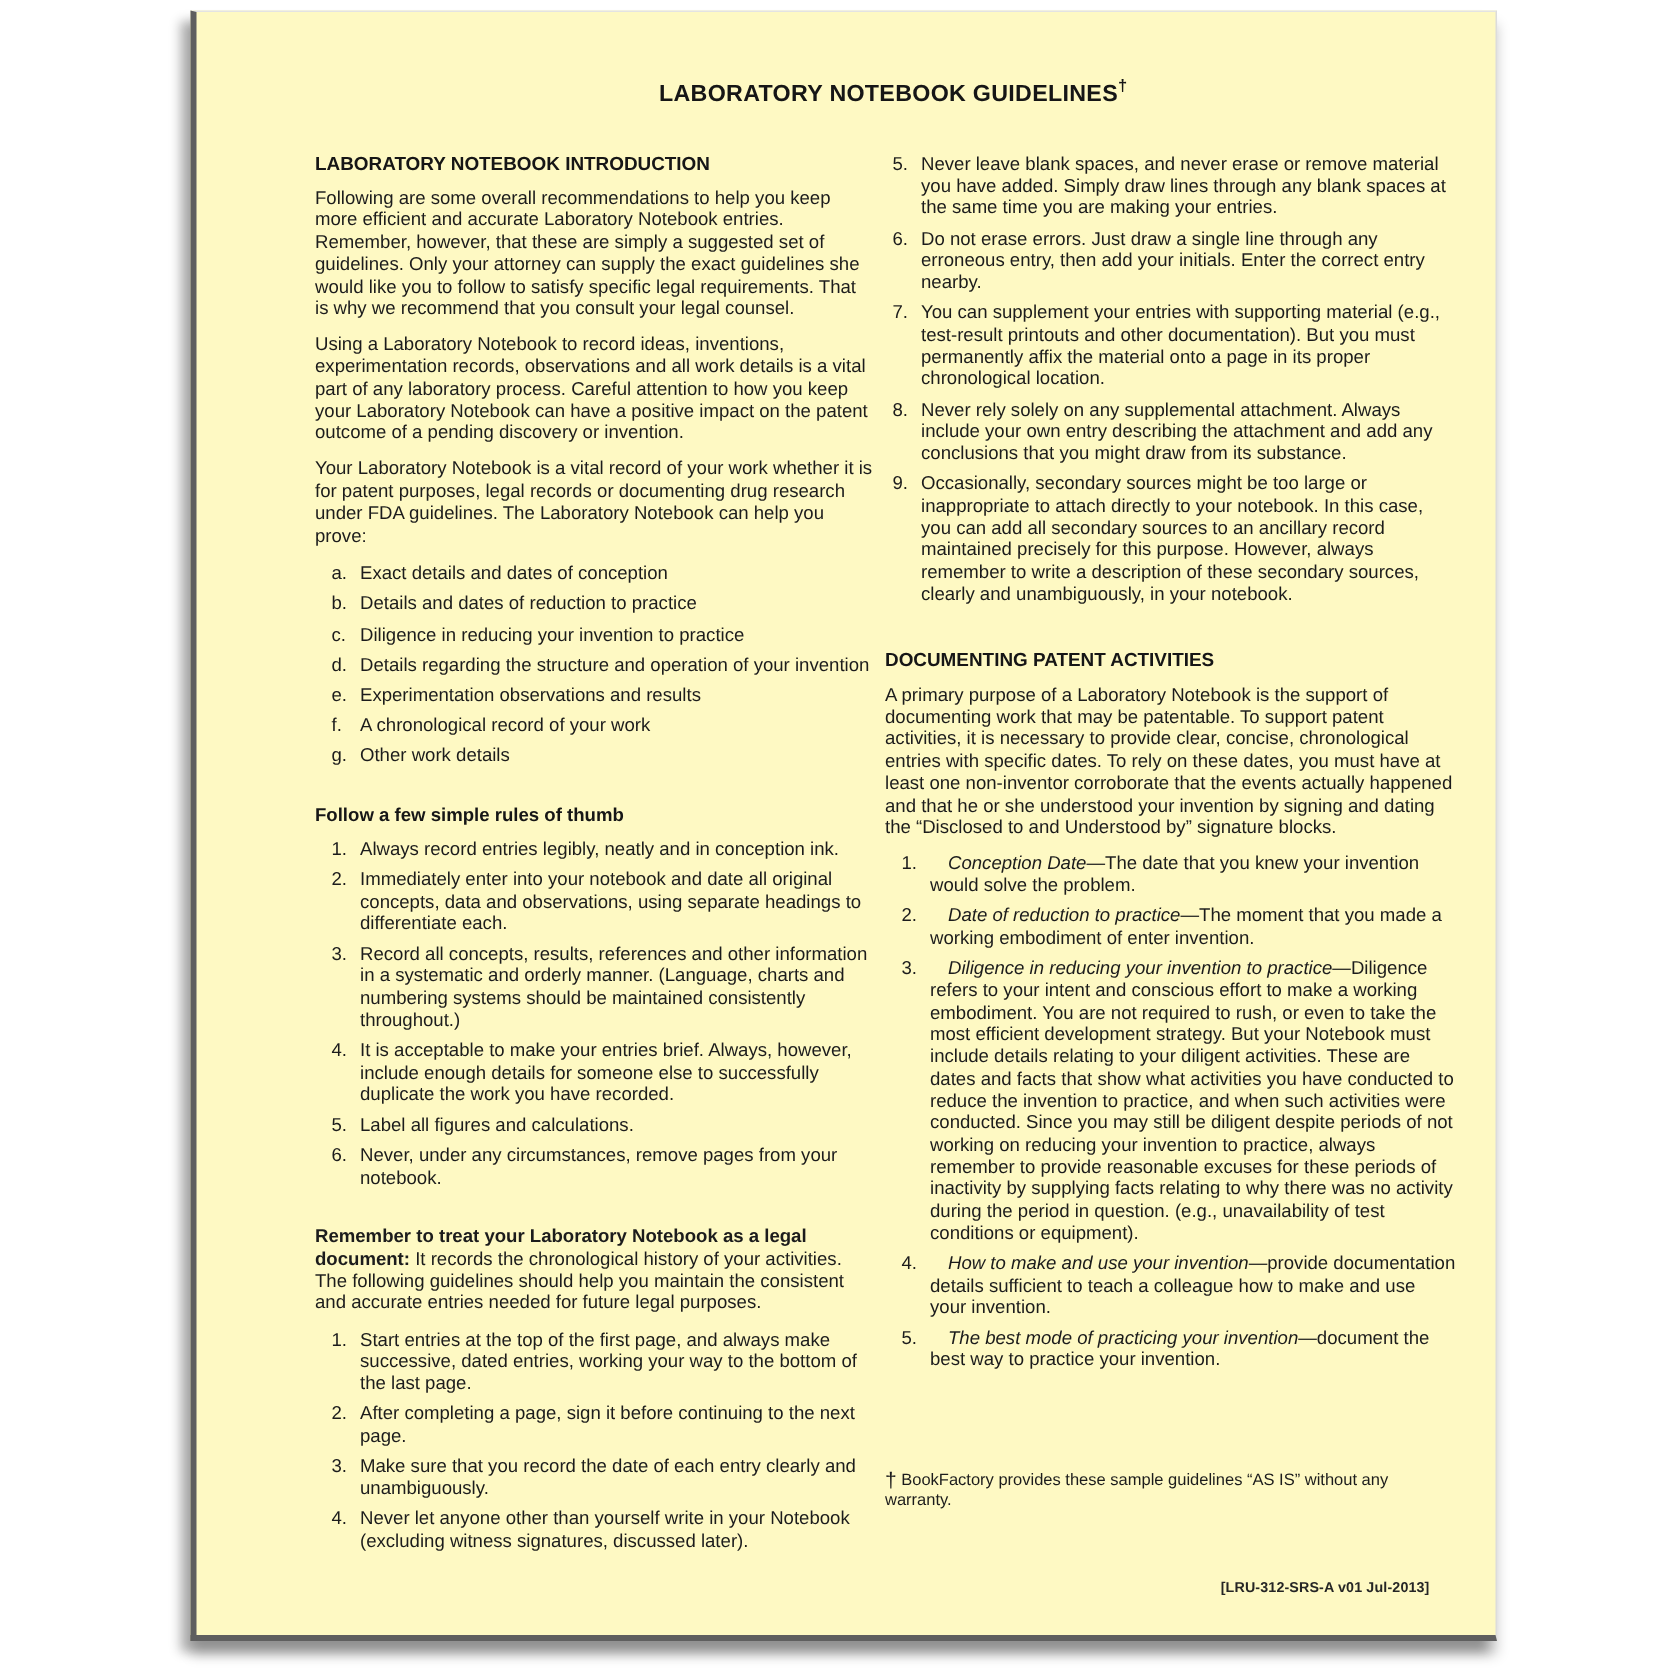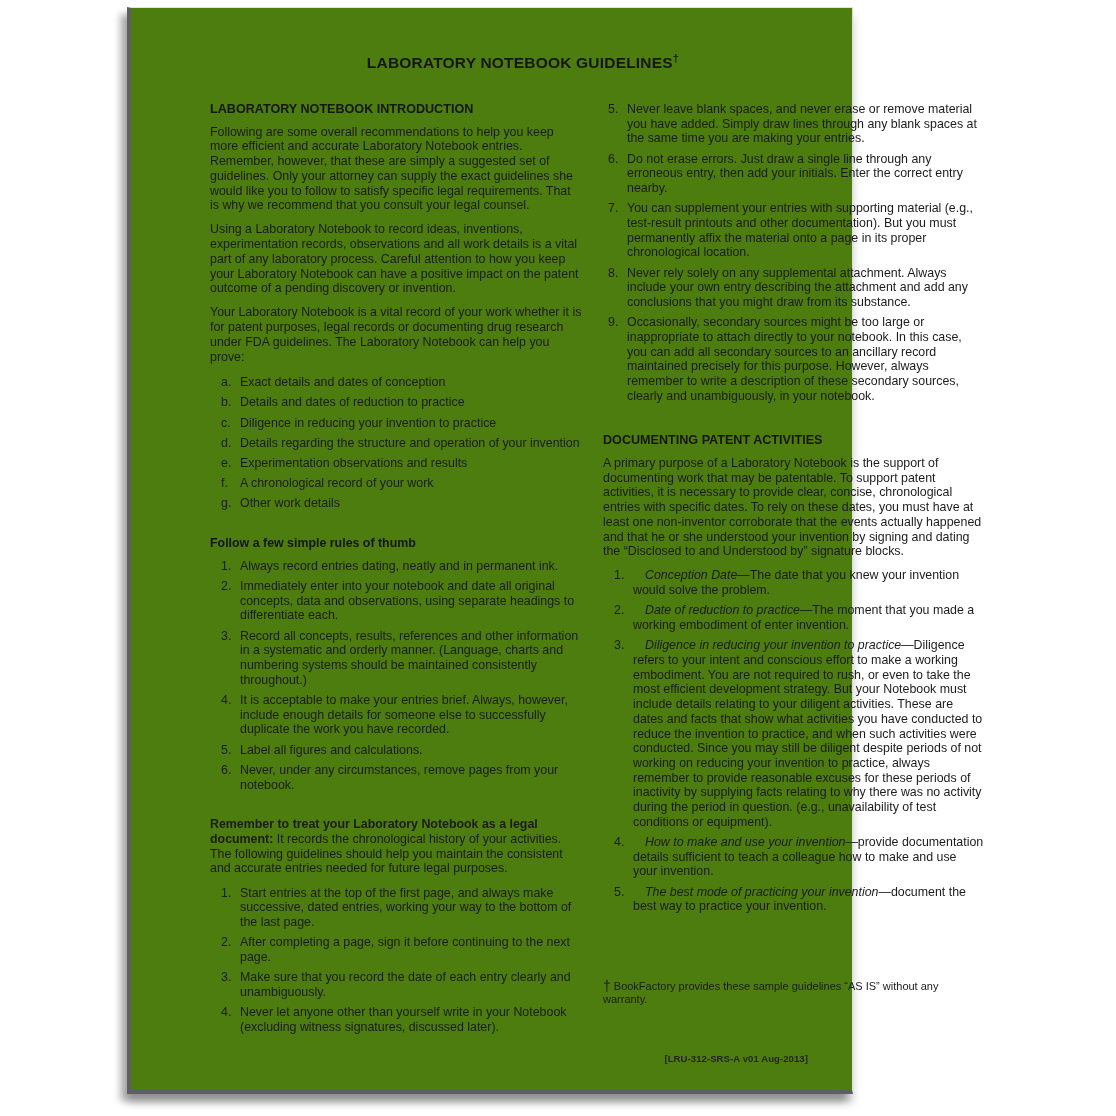--- a/index.html
+++ b/index.html
@@ -13,23 +13,23 @@
     position: relative;
     width: 1116px;
     height: 1116px;
     overflow: hidden;
     background: #ffffff;
   }
   .page {
     position: absolute;
     left: 127px;
     top: 7px;
-    width: 726px;
+    width: 871px;
     height: 1087px;
-    background: #4d7c0f;
+    background: #fef9c3;
     border-top: 1px solid #e3e3e3;
     border-right: 1px solid #dcdcdc;
     border-left: 4px solid #5f5f5f;
     border-bottom: 4px solid #5f5f5f;
     box-shadow: -7px 7px 7px rgba(0,0,0,0.28), 0 9px 8px rgba(0,0,0,0.22);
     box-sizing: border-box;
   }
   .content {
     padding: 46px 16px 0 79px;
   }
@@ -41,21 +41,21 @@
     letter-spacing: 0.2px;
     color: #161616;
   }
   .doc-title sup {
     font-size: 11px;
     vertical-align: super;
     line-height: 0;
   }
   .cols {
     display: flex;
-    gap: 21px;
+    gap: 8px;
     margin-top: 30px;
   }
   .col-left  { width: 372px; flex: none; }
   .col-right { width: 381px; flex: none; }
   p, li, h3, h4 {
     font-size: 12.4px;
     line-height: 14.7px;
   }
   h3 {
     font-size: 12.6px;
@@ -154,21 +154,21 @@
             <li>
                 <span class="mk">g.</span>
                 <span class="tx">Other work details</span>
               </li>
           </ul>
 
           <h4>Follow a few simple rules of thumb</h4>
           <ul class="doc-list tight">
             <li>
                 <span class="mk">1.</span>
-                <span class="tx">Always record entries dating, neatly and in permanent ink.</span>
+                <span class="tx">Always record entries legibly, neatly and in conception ink.</span>
               </li>
             <li>
                 <span class="mk">2.</span>
                 <span class="tx">Immediately enter into your notebook and date all original concepts, data and observations, using separate headings to differentiate each.</span>
               </li>
             <li>
                 <span class="mk">3.</span>
                 <span class="tx">Record all concepts, results, references and other information in a systematic and orderly manner. (Language, charts and numbering systems should be maintained consistently throughout.)</span>
               </li>
             <li>
@@ -258,15 +258,15 @@
               </li>
           </ul>
 
 
           <div class="footnote"><span class="dagger">†</span><span>BookFactory provides these sample guidelines “AS IS” without any warranty.</span></div>
 
         </div>
       </div>
     </div>
 
-    <div class="doc-code">[LRU-312-SRS-A v01 Aug-2013]</div>
+    <div class="doc-code">[LRU-312-SRS-A v01 Jul-2013]</div>
   </div>
 </div>
 
 </body></html>

